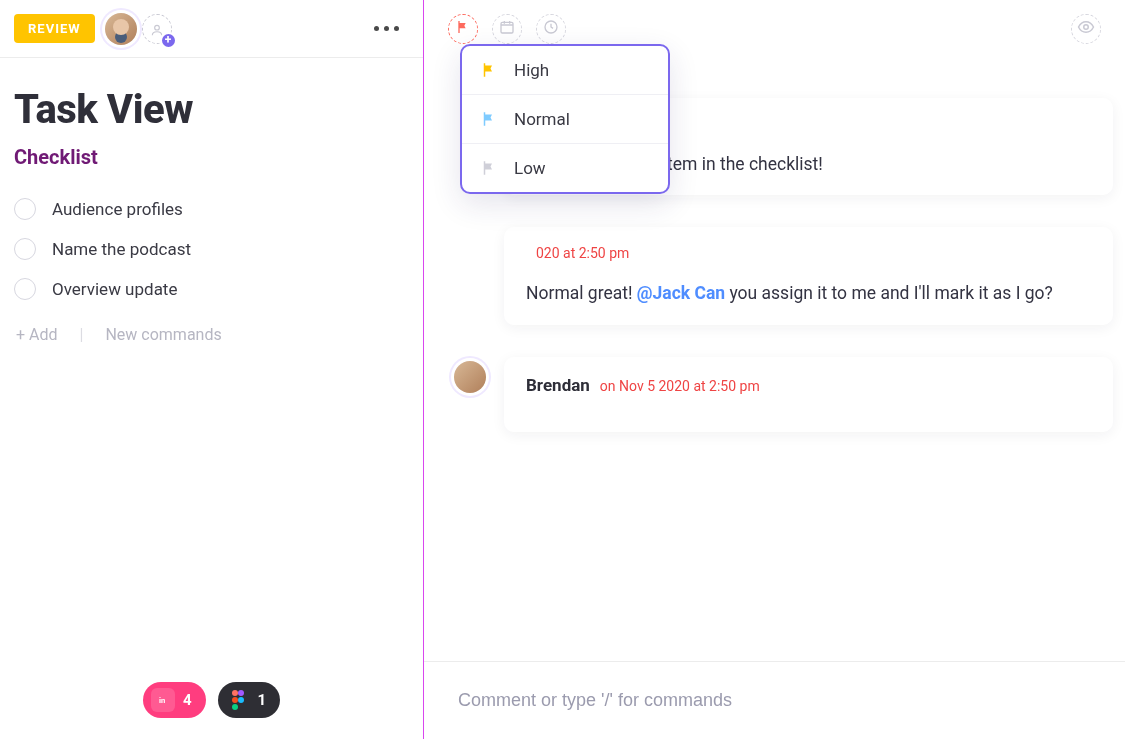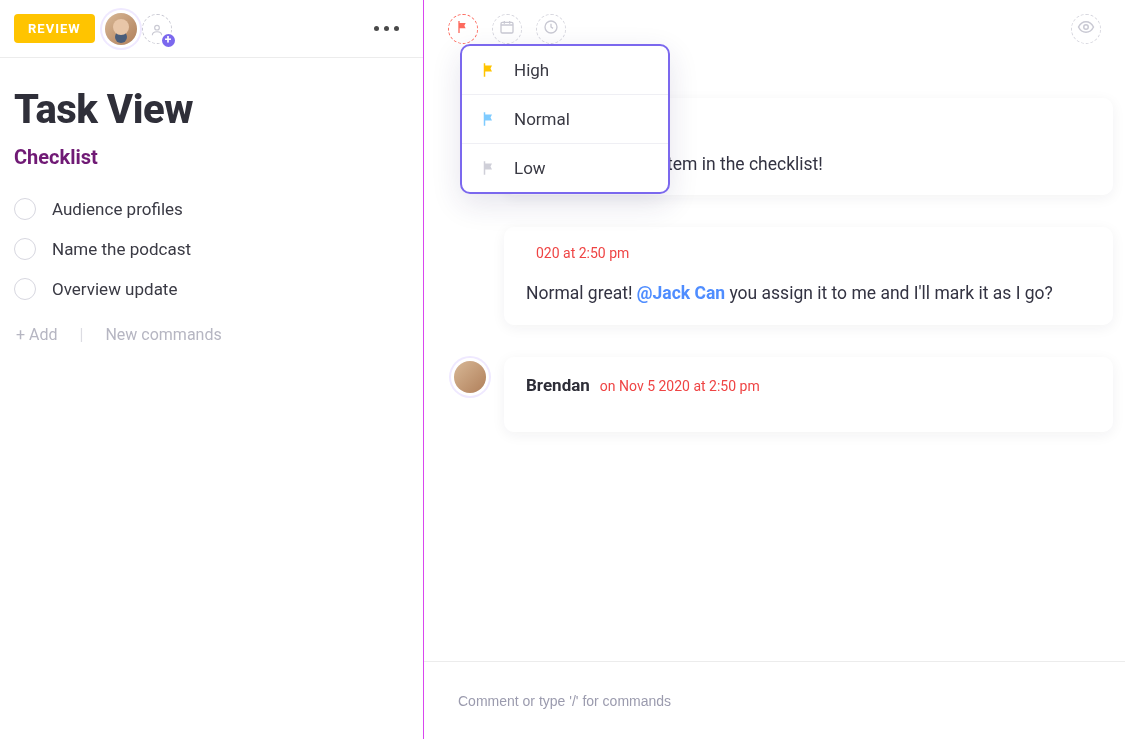--- a/index.html
+++ b/index.html
@@ -156,21 +156,21 @@
   .comment-text { font-size:17.5px; color:#333342; line-height:1.5;}
   .mention { color:#4f8dff; font-weight:700;}
   .checkmark { font-weight:900; }
 
   
   .comment-input-bar {
     height:78px; display:flex; align-items:center; padding:0 34px;
     border-top:1px solid #ececec;
   }
   .comment-input {
-    width:100%; border:none; outline:none; font-size:14px; color:#333;
+    width:100%; border:none; outline:none; font-size:18px; color:#333;
   }
   .comment-input::placeholder{color:#9b9bae;}
 </style>
 </head>
 <body>
 
 <div class="layout">
 
   <div class="left">
     <div class="left-header">
@@ -212,20 +212,43 @@
         <span>Overview update</span>
       </div>
 
       <div class="check-actions">
         <span class="add-link">+ Add</span>
         <span class="vdiv">|</span>
         <span class="new-checklist">New commands</span>
       </div>
     </div>
 
+    <div class="left-footer">
+      <div class="pill pill-pink">
+        <span class="iconbox">
+          <svg width="14" height="14" viewBox="0 0 24 24">
+              <rect width="24" height="24" rx="5" fill="#ff5a92"></rect>
+              <text x="5" y="17" font-size="13" font-weight="700" fill="#fff">in</text>
+            </svg>
+        </span>
+        <span>4</span>
+      </div>
+      <div class="pill pill-dark">
+        <span class="iconbox">
+          <svg width="14" height="20" viewBox="0 0 14 20">
+            <circle cx="4" cy="3" r="3" fill="#ff7262"></circle>
+              <circle cx="10" cy="3" r="3" fill="#a259ff"></circle>
+            <circle cx="4" cy="10" r="3" fill="#f24e1e"></circle>
+              <circle cx="10" cy="10" r="3" fill="#1abcfe"></circle>
+            <circle cx="4" cy="17" r="3" fill="#0acf83"></circle>
+          </svg>
+        </span>
+        <span>1</span>
+      </div>
+    </div>
   </div>
 
   <div class="right">
     <div class="right-header">
       <div class="icon-ring active">
         <span class="ico">
           <svg width="16" height="16" viewBox="0 0 24 24" fill="currentColor">
               <path d="M5 3v18h2v-7h9l-2-4 2-4H7V3z"></path>
             </svg>
         </span>

